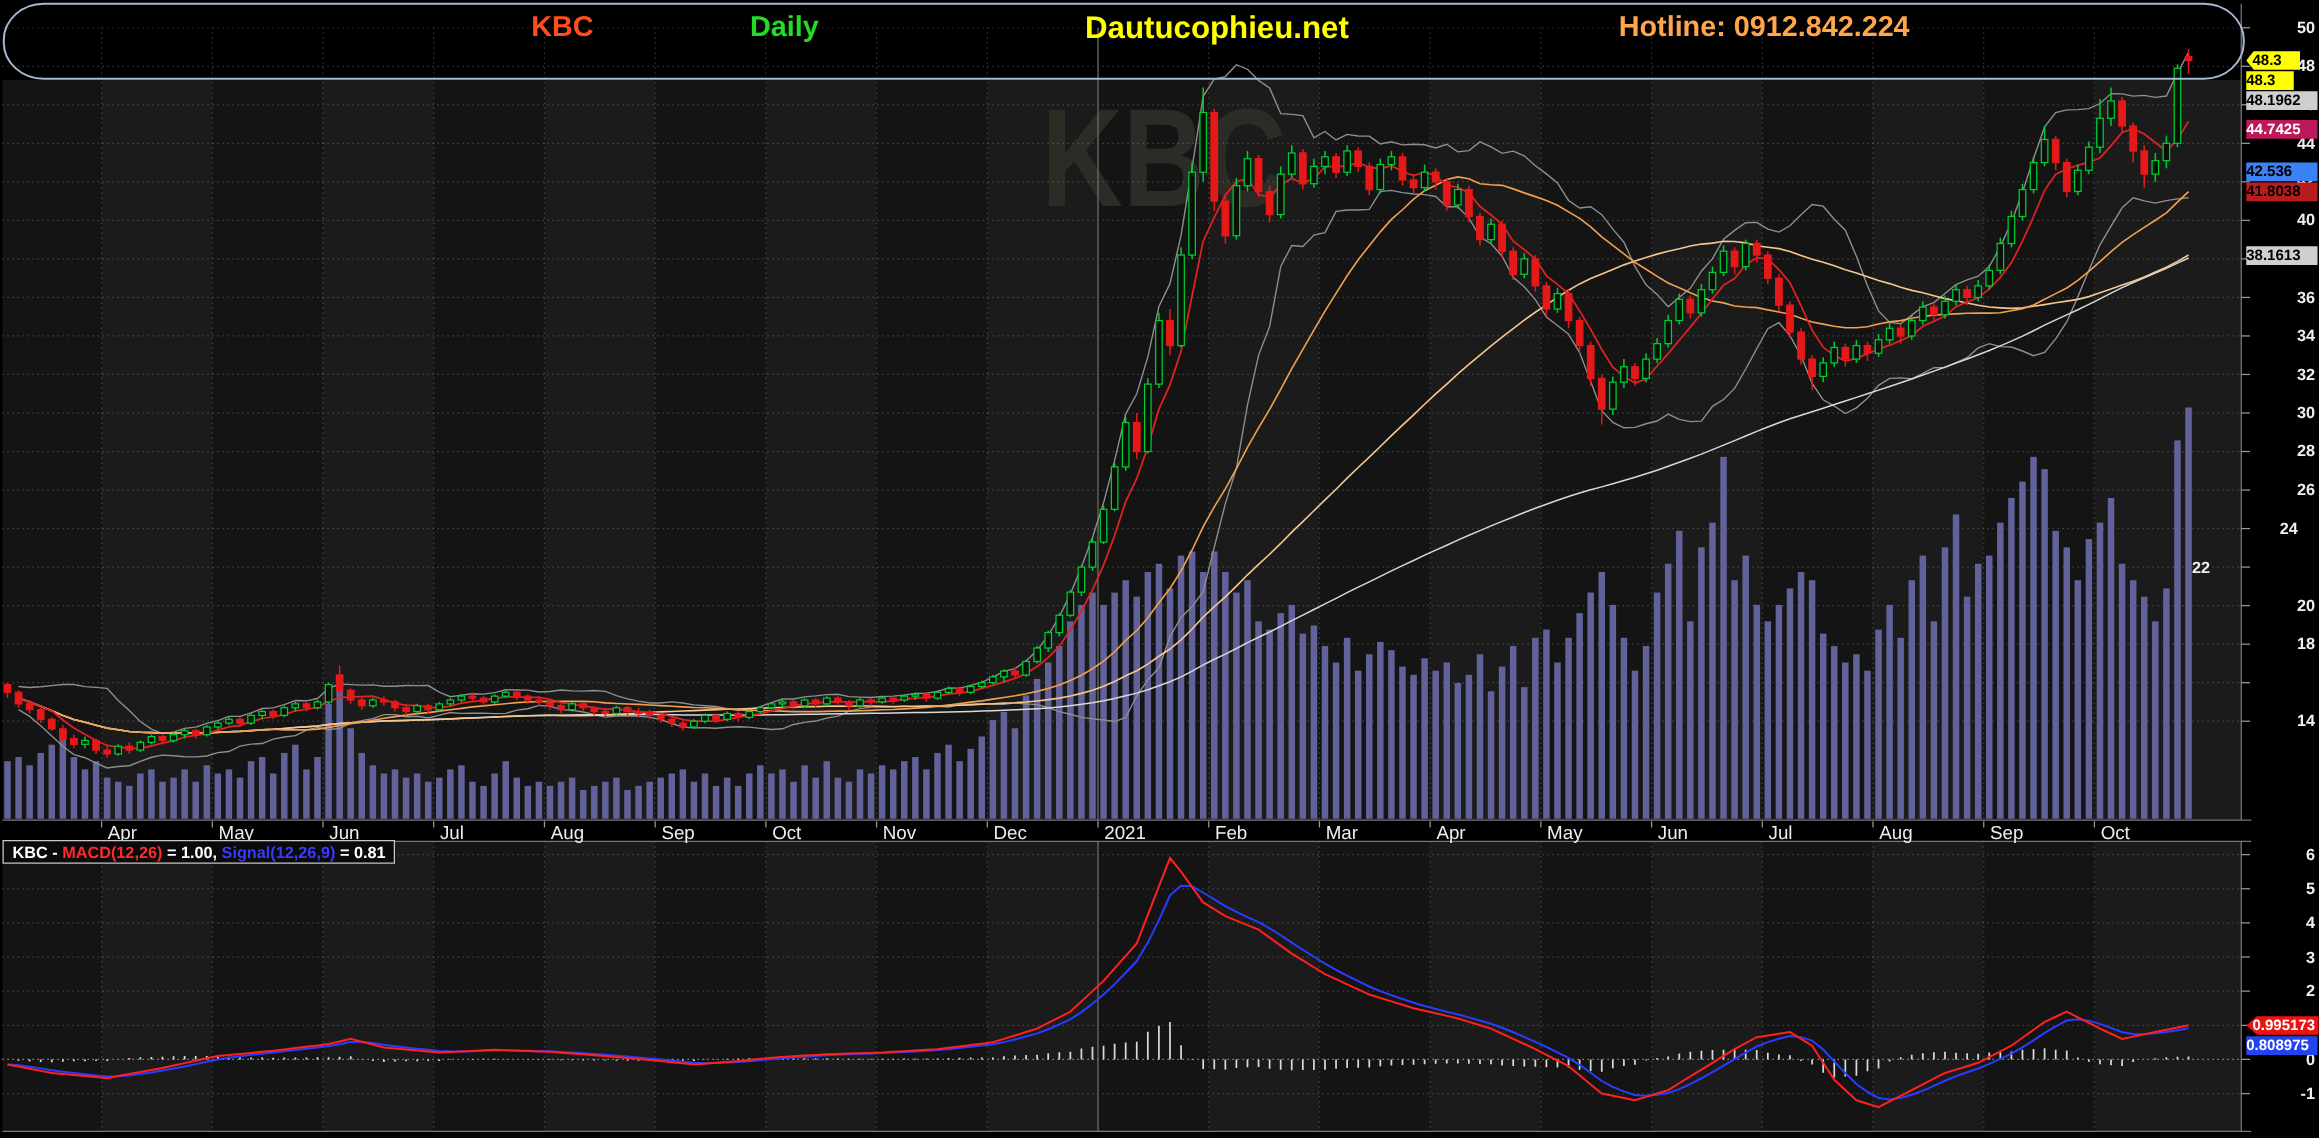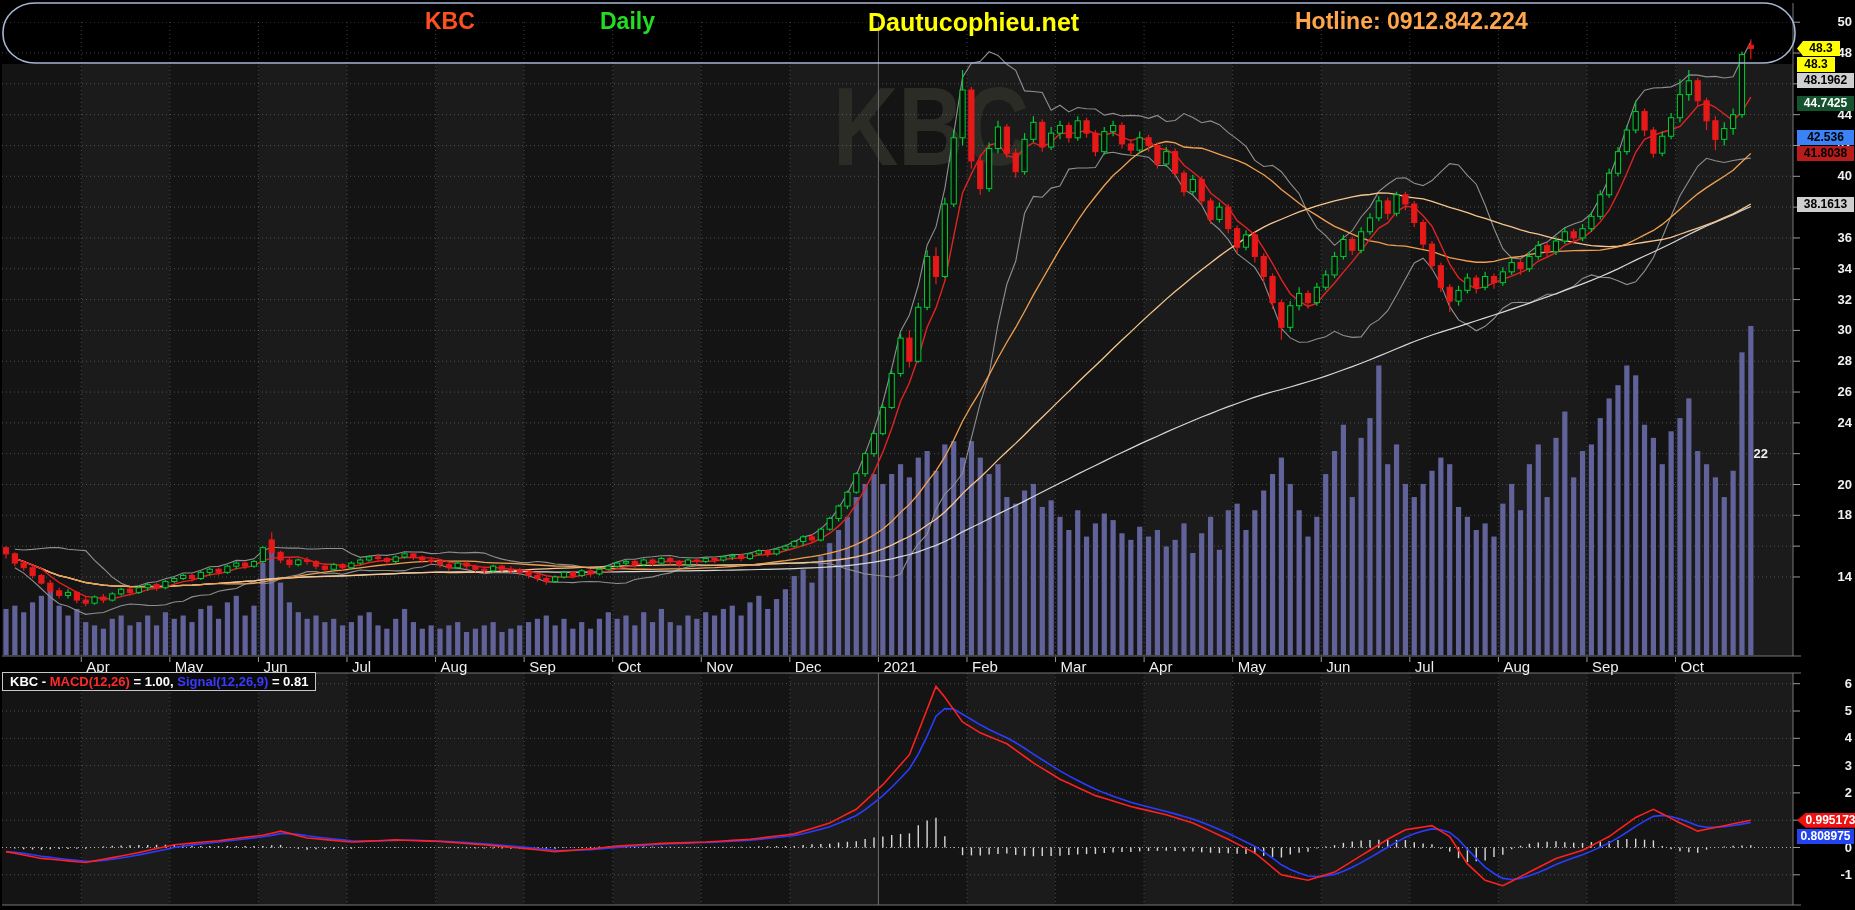--- a/index.html
+++ b/index.html
@@ -8,21 +8,21 @@
   #chart-svg{position:absolute;left:0;top:0;}
   .hdr{position:absolute;top:8px;font-weight:bold;font-size:23px;white-space:nowrap;}
   #hdr-symbol{left:425px;color:#ff4f1f;}
   #hdr-tf{left:600px;color:#22dd22;}
   #hdr-site{left:868px;color:#ffff00;font-size:25px;}
   #hdr-hotline{left:1295px;color:#ffa64d;}
   .axlab{position:absolute;width:42px;text-align:right;font-size:13px;font-weight:bold;
          color:#f0f0f0;z-index:4;}
   .mlab{position:absolute;font-size:15px;color:#eeeeee;z-index:4;top:658px;}
   .tag{position:absolute;left:1797px;height:15px;line-height:15px;font-size:12px;
-       font-weight:bold;text-align:center;z-index:6;}
+       font-weight:bold;text-align:left;z-index:6;}
   .tag.arrow{clip-path:polygon(0 50%,14% 0,100% 0,100% 100%,14% 100%);padding-left:5px;}
   .tag.narrow{width:38px;}
   .tag.wide{width:57px;}
   #macd-label-box{position:absolute;left:2px;top:672px;height:17px;line-height:17px;
        background:#0a0a0a;border:1px solid #c8c8c8;padding:0 7px;font-size:13px;
        font-weight:bold;white-space:nowrap;z-index:5;color:#fff;}
   #macd-label-box .red{color:#ff2a2a;}
   #macd-label-box .blue{color:#3a3aff;}
 </style>
 </head>
@@ -1026,21 +1026,21 @@
       <div class="axlab" style="left: 1810px; top: 106.66px;">44</div>
       <div class="axlab" style="left: 1810px; top: 137.48px;">42</div>
       <div class="axlab" style="left: 1810px; top: 168.3px;">40</div>
       <div class="axlab" style="left: 1810px; top: 199.12px;">38</div>
       <div class="axlab" style="left: 1810px; top: 229.94px;">36</div>
       <div class="axlab" style="left: 1810px; top: 260.76px;">34</div>
       <div class="axlab" style="left: 1810px; top: 291.58px;">32</div>
       <div class="axlab" style="left: 1810px; top: 322.4px;">30</div>
       <div class="axlab" style="left: 1810px; top: 353.22px;">28</div>
       <div class="axlab" style="left: 1810px; top: 384.04px;">26</div>
-      <div class="axlab" style="left: 1810px; top: 414.86px;">24</div>
+      <div class="axlab" style="left: 1810px; top: 414.86px; text-align: center;">24</div>
       <div class="axlab" style="left: 1726px; top: 445.68px;">22</div>
       <div class="axlab" style="left: 1810px; top: 476.5px;">20</div>
       <div class="axlab" style="left: 1810px; top: 507.32px;">18</div>
       <div class="axlab" style="left: 1842px; top: 538.14px;">16</div>
       <div class="axlab" style="left: 1810px; top: 568.96px;">14</div>
       <div class="axlab" style="left: 1810px; top: 675.7px;">6</div>
       <div class="axlab" style="left: 1810px; top: 703px;">5</div>
       <div class="axlab" style="left: 1810px; top: 730.3px;">4</div>
       <div class="axlab" style="left: 1810px; top: 757.6px;">3</div>
       <div class="axlab" style="left: 1810px; top: 784.9px;">2</div>
@@ -1062,20 +1062,20 @@
       <div class="mlab" style="left: 1149.12px;">Apr</div>
       <div class="mlab" style="left: 1237.69px;">May</div>
       <div class="mlab" style="left: 1326.26px;">Jun</div>
       <div class="mlab" style="left: 1414.83px;">Jul</div>
       <div class="mlab" style="left: 1503.4px;">Aug</div>
       <div class="mlab" style="left: 1591.97px;">Sep</div>
       <div class="mlab" style="left: 1680.54px;">Oct</div>
       <div class="tag arrow narrow" style="top: 40.897px; background: rgb(255, 255, 0); color: rgb(0, 0, 0);">48.3</div>
       <div class="tag narrow" style="top: 56.897px; background: rgb(255, 255, 0); color: rgb(0, 0, 0);">48.3</div>
       <div class="tag wide" style="top: 72.897px; background: rgb(207, 207, 207); color: rgb(0, 0, 0);">48.1962</div>
-      <div class="tag wide" style="top: 95.7181px; background: #14532d; color: rgb(255, 255, 255);">44.7425</div>
+      <div class="tag wide" style="top: 95.7181px; background: #be185d; color: rgb(255, 255, 255);">44.7425</div>
       <div class="tag wide" style="top: 129.72px; background: #3b82f6; color: rgb(0, 0, 0);">42.536</div>
       <div class="tag wide" style="top: 145.72px; background: #b91c1c; color: rgb(0, 0, 0);">41.8038</div>
       <div class="tag wide" style="top: 197.134px; background: rgb(207, 207, 207); color: rgb(0, 0, 0);">38.1613</div>
       <div class="tag arrow wide" style="top: 812.832px; background: rgb(238, 17, 17); color: rgb(255, 255, 255);">0.995173</div>
       <div class="tag wide" style="top: 828.832px; background: rgb(34, 68, 238); color: rgb(255, 255, 255);">0.808975</div>
     </div>
 </div>
 
 </body></html>

